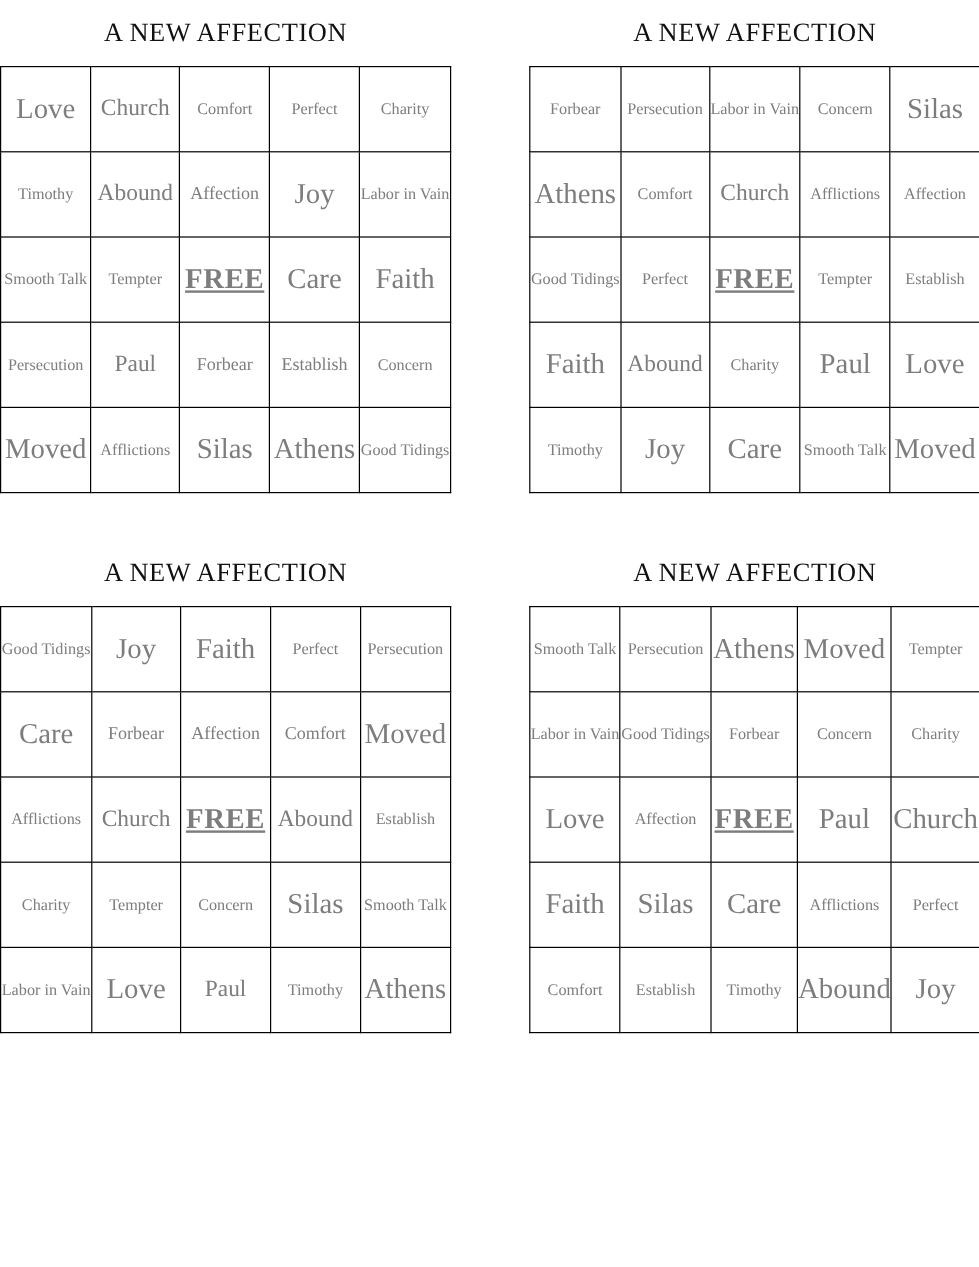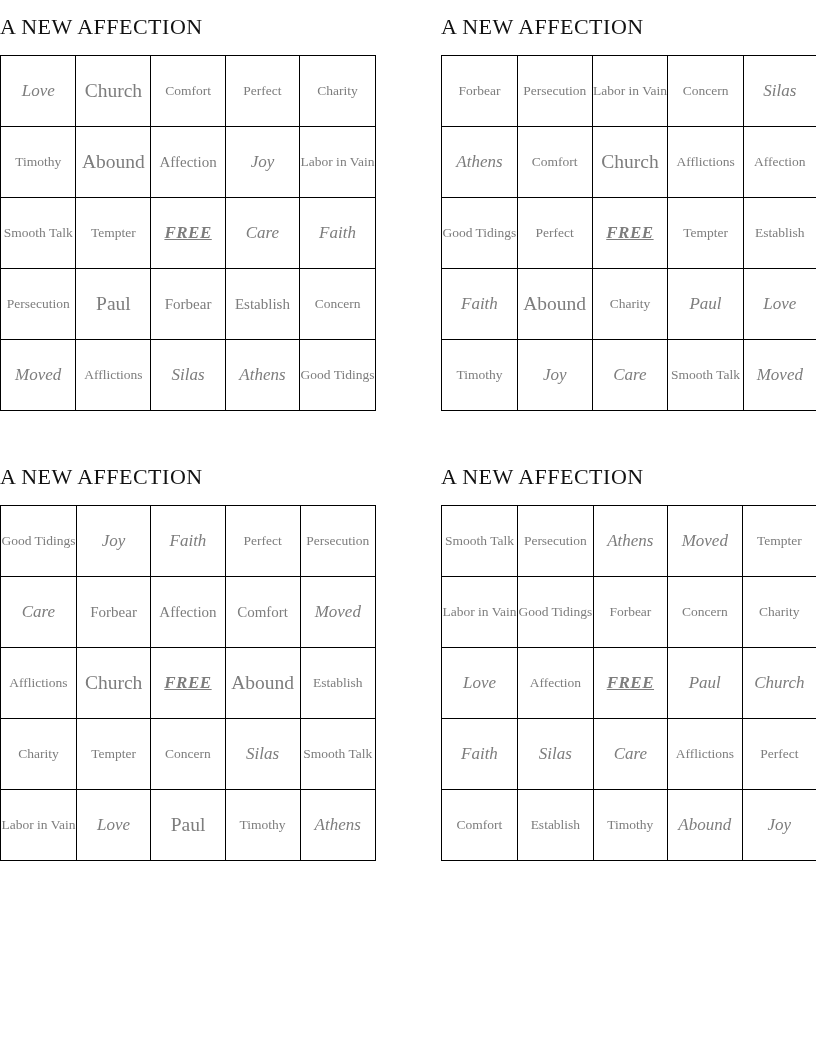--- a/index.html
+++ b/index.html
@@ -19,21 +19,21 @@
     overflow:hidden;
   }
   .card{position:absolute;width:376px;}
   .card.pos-tl{left:0;top:0;}
   .card.pos-tr{left:441px;top:0;}
   .card.pos-bl{left:0;top:450px;}
   .card.pos-br{left:441px;top:450px;}
   .card-title{
     margin-top:13px;
     height:28px;line-height:28px;
-    text-align:left;
+    text-align:center;
     font-size:22px;
     color:var(--title-color);
     letter-spacing:0.5px;
     white-space:nowrap;
   }
   table.grid{
     margin-top:14px;
     border-collapse:collapse;
     table-layout:fixed;
   }
@@ -41,21 +41,21 @@
     width:75px;height:70px;
     border:1px solid var(--border-color);
     text-align:center;vertical-align:middle;
     color:var(--cell-color);
     padding:0;
     white-space:nowrap;
     overflow:visible;
   }
   td.sz-sm{font-size:13.5px;}
   td.sz-md{font-size:15px;}
-  td.sz-lg{font-size:17px;font-style:italic;}
+  td.sz-lg{font-size:24px;}
   td.sz-xl{font-size:19.5px;}
   td.free{
     font-weight:bold;
     text-decoration:underline;
     color:var(--free-color);
     letter-spacing:0.5px;
   }
 </style>
 </head>
 <body>

